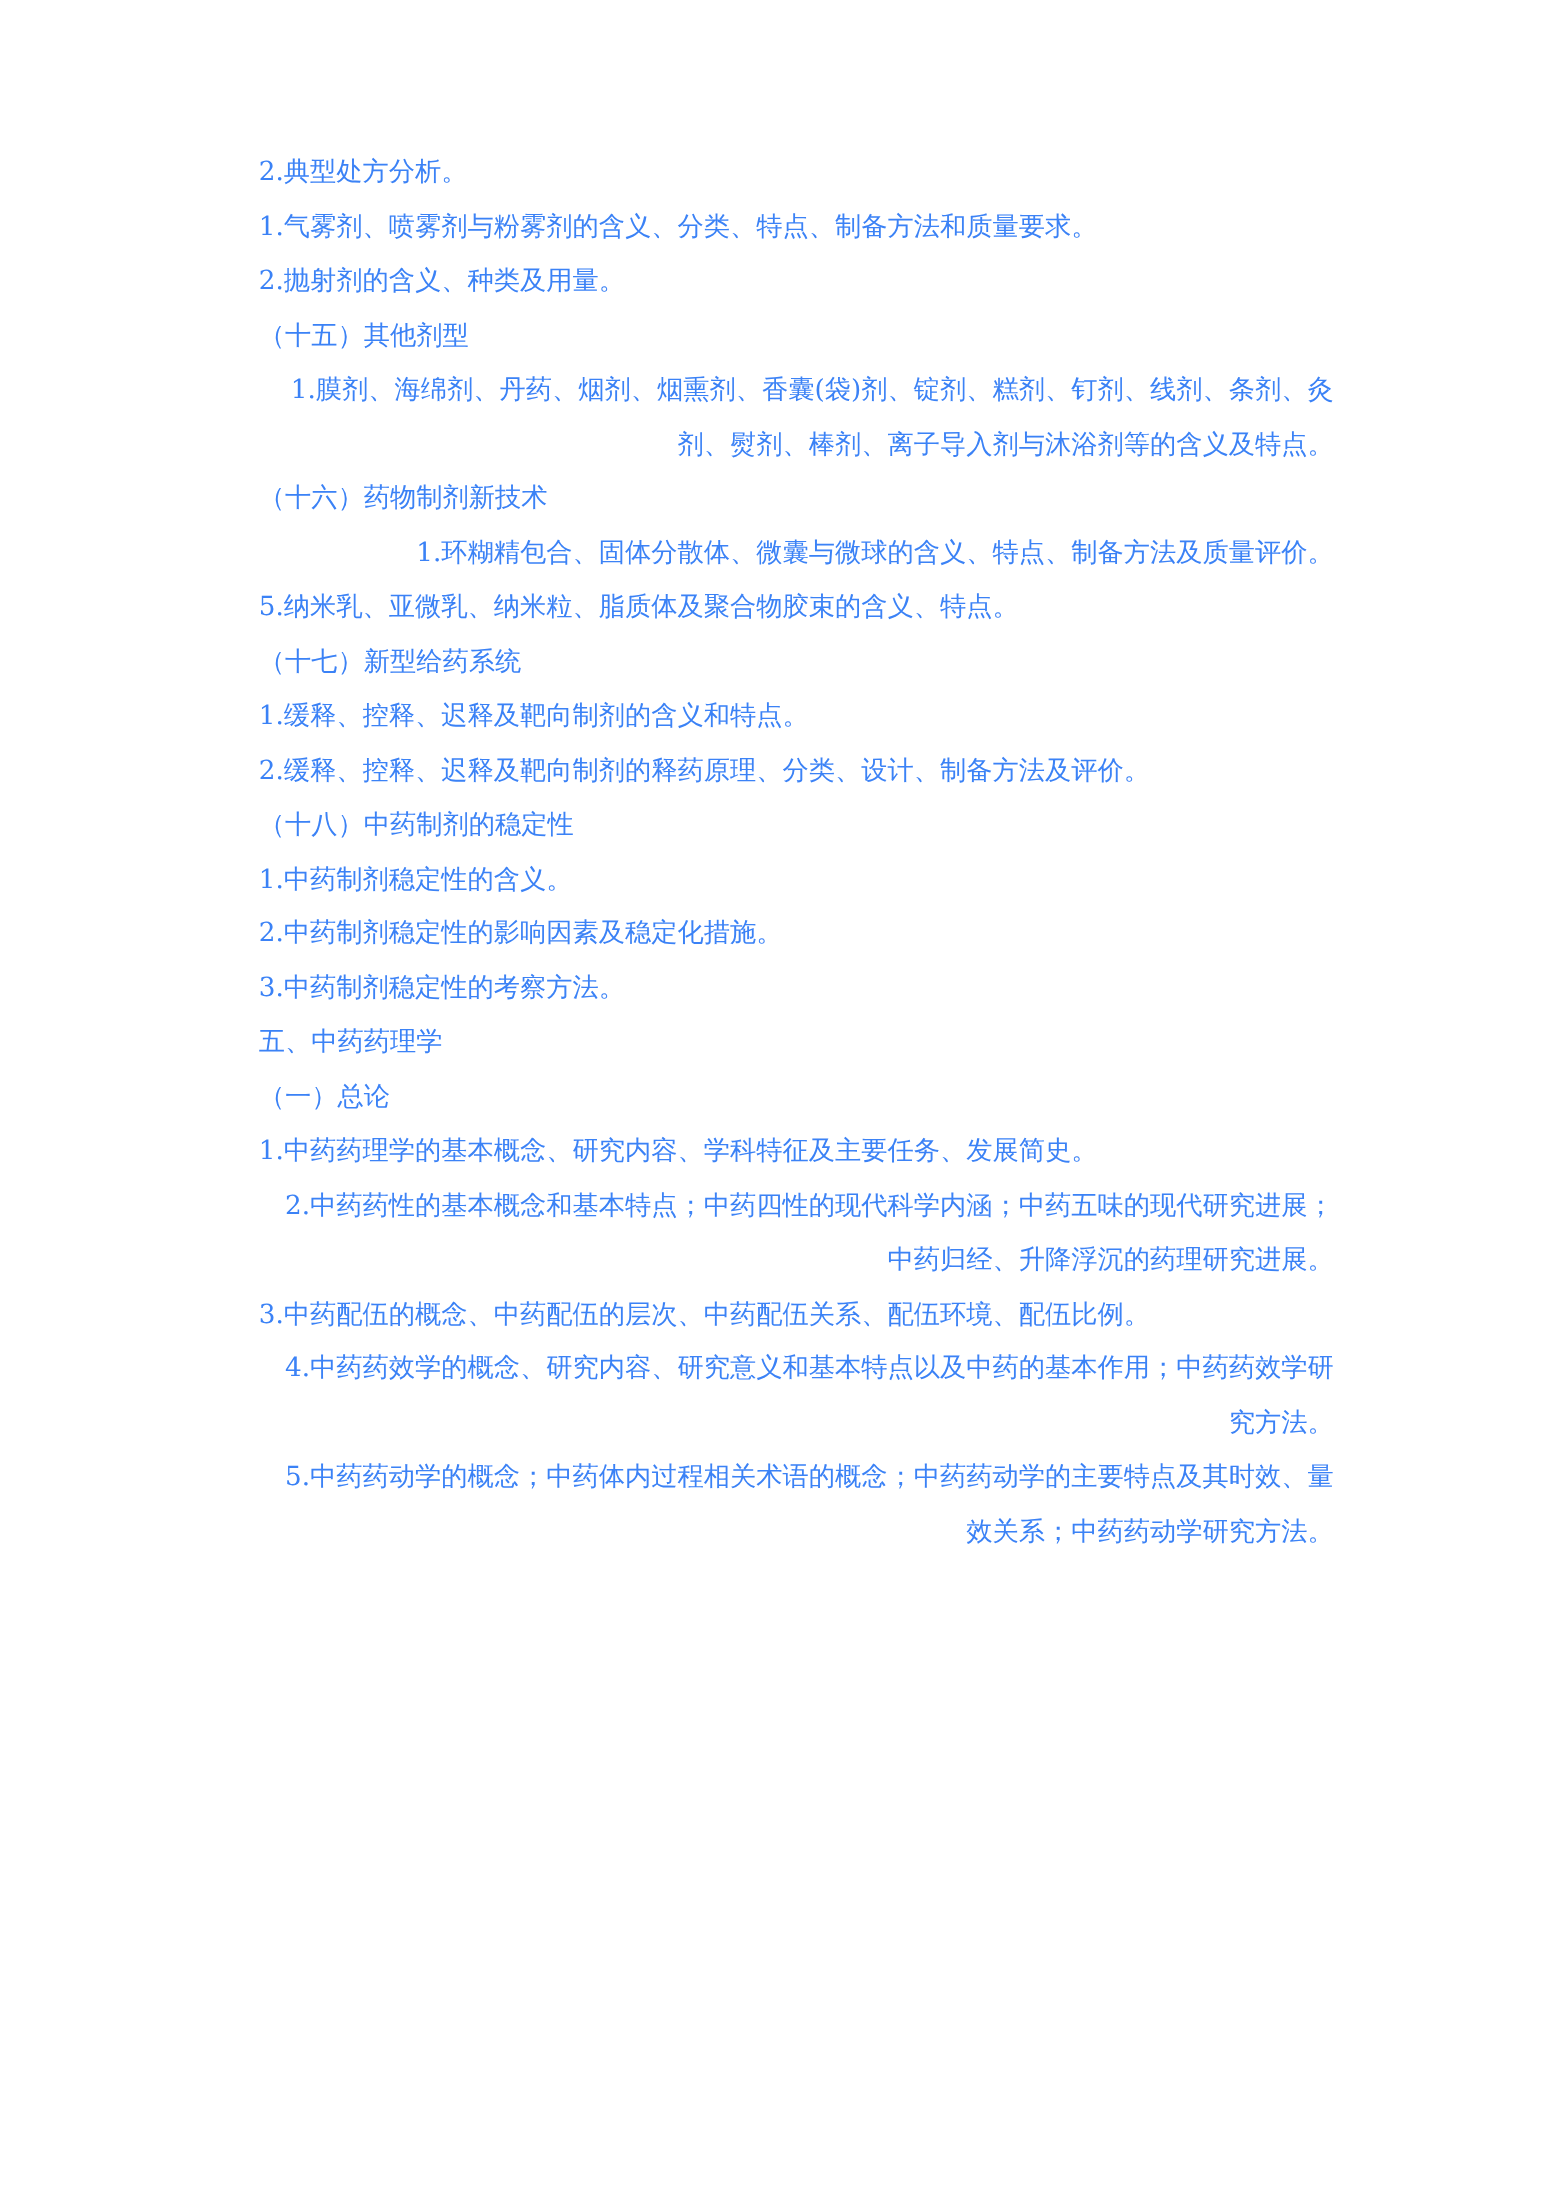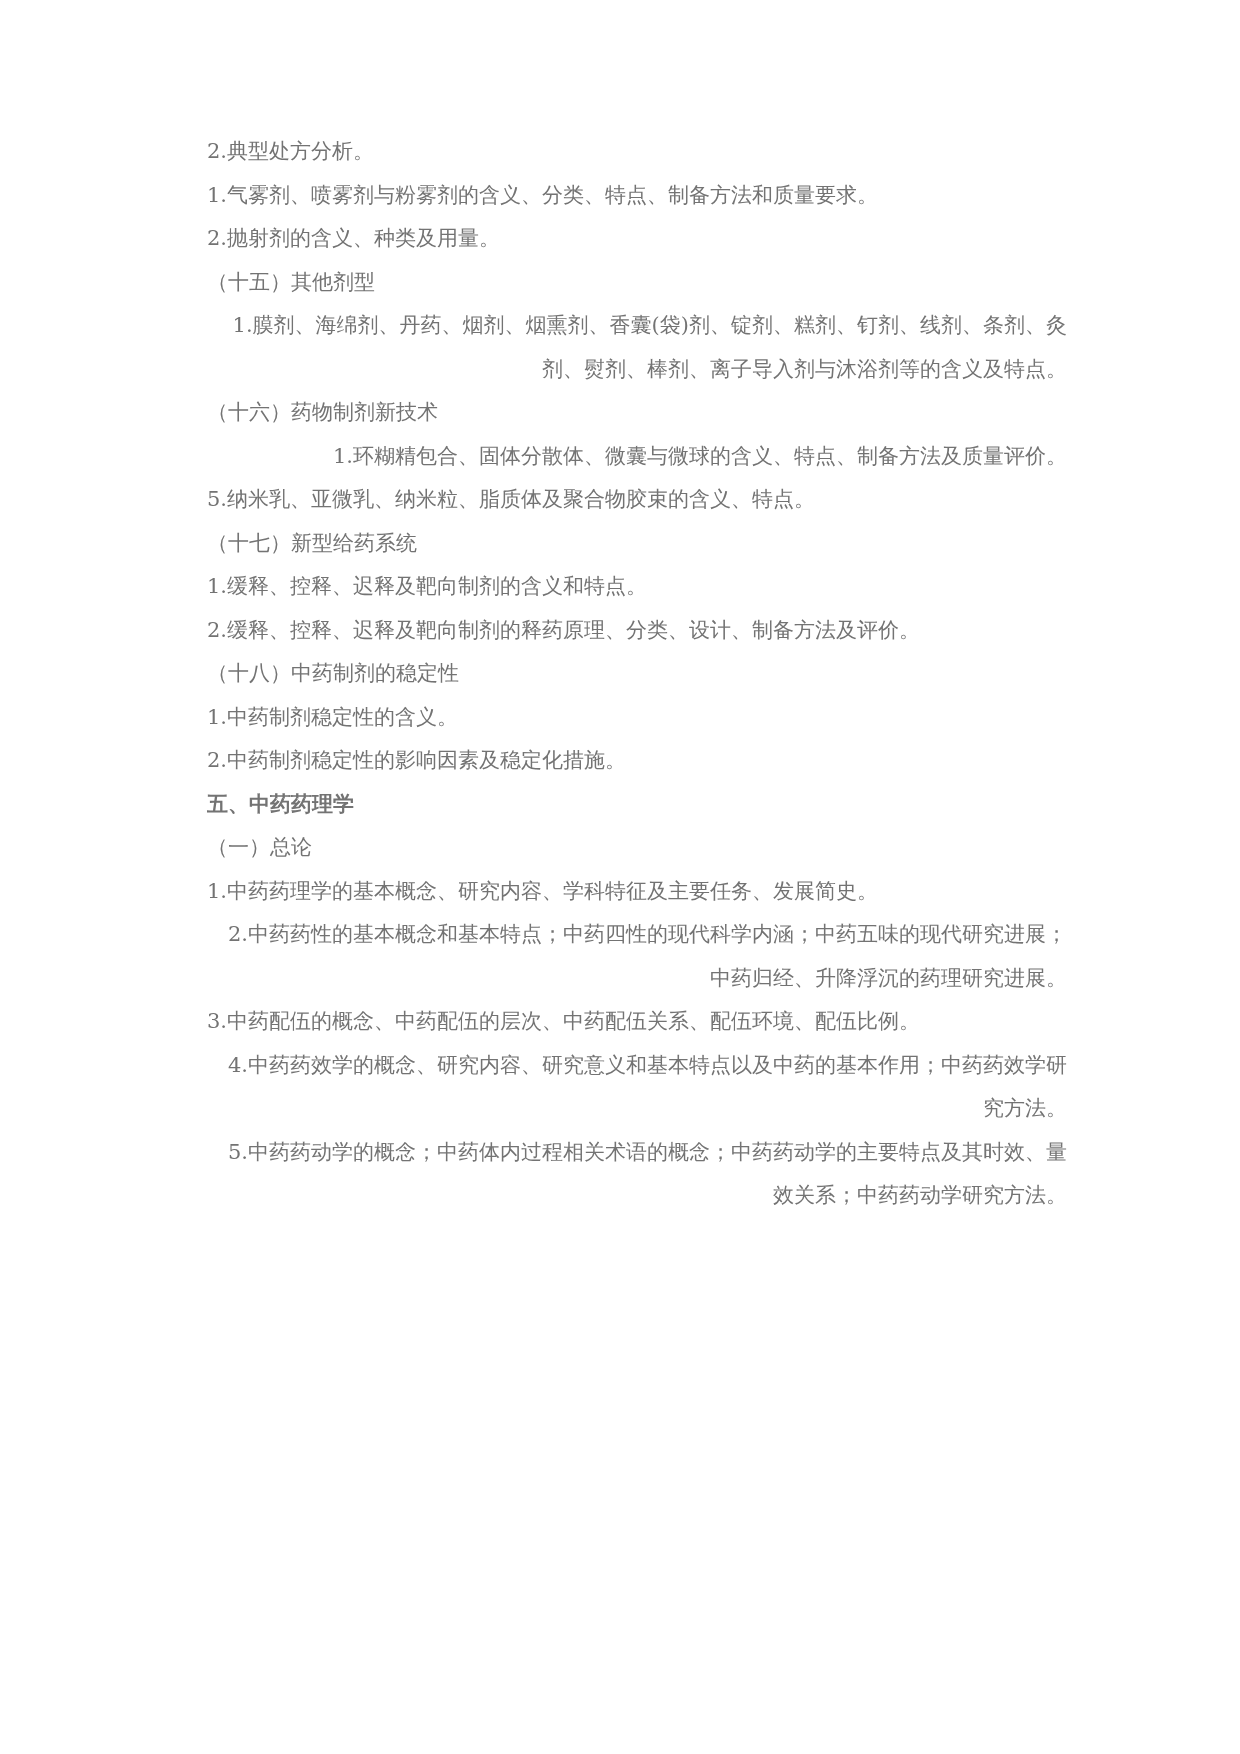--- a/index.html
+++ b/index.html
@@ -3,31 +3,31 @@
 <meta charset="utf-8">
 <style>
   html, body { margin: 0; padding: 0; background: #ffffff; }
   body { width: 1240px; height: 1754px; position: relative; overflow: hidden; }
   .page {
     position: absolute; left: 0; top: 0; width: 1240px; height: 1754px; background: #ffffff;
   }
   .content {
     position: absolute;
     left: 167px;
-    top: 130px;
+    top: 116px;
     width: 900px;
     font-family: "DejaVu Serif", "Liberation Serif", serif;
     font-size: 21px;
-    color: #737373;
+    color: #3b82f6;
     line-height: 43.5px;
   }
   .p { margin: 0; padding: 0; white-space: normal; }
   .indent { text-indent: 40px; }
   .heading-sub { text-indent: 40px; }
-  .heading-main { text-indent: 40px; font-weight: bold; font-family: "DejaVu Sans", "Liberation Sans", sans-serif; }
+  .heading-main { text-indent: 40px; font-weight: normal; font-family: "DejaVu Sans", "Liberation Sans", sans-serif; }
   .wrap { text-align: right; }
 </style>
 </head>
 <body>
 
 <div class="page">
   <div class="content">
     <p class="p indent">2.典型处方分析。</p>
     <p class="p indent">1.气雾剂、喷雾剂与粉雾剂的含义、分类、特点、制备方法和质量要求。</p>
     <p class="p indent">2.抛射剂的含义、种类及用量。</p>
@@ -35,20 +35,21 @@
     <p class="p indent wrap">1.膜剂、海绵剂、丹药、烟剂、烟熏剂、香囊(袋)剂、锭剂、糕剂、钉剂、线剂、条剂、灸剂、熨剂、棒剂、离子导入剂与沐浴剂等的含义及特点。</p>
     <p class="p heading-sub">（十六）药物制剂新技术</p>
     <p class="p indent wrap">1.环糊精包合、固体分散体、微囊与微球的含义、特点、制备方法及质量评价。</p>
     <p class="p indent">5.纳米乳、亚微乳、纳米粒、脂质体及聚合物胶束的含义、特点。</p>
     <p class="p heading-sub">（十七）新型给药系统</p>
     <p class="p indent">1.缓释、控释、迟释及靶向制剂的含义和特点。</p>
     <p class="p indent">2.缓释、控释、迟释及靶向制剂的释药原理、分类、设计、制备方法及评价。</p>
     <p class="p heading-sub">（十八）中药制剂的稳定性</p>
     <p class="p indent">1.中药制剂稳定性的含义。</p>
     <p class="p indent">2.中药制剂稳定性的影响因素及稳定化措施。</p>
+    <p class="p indent">3.中药制剂稳定性的考察方法。</p>
     <p class="p heading-main">五、中药药理学</p>
     <p class="p heading-sub">（一）总论</p>
     <p class="p indent">1.中药药理学的基本概念、研究内容、学科特征及主要任务、发展简史。</p>
     <p class="p indent wrap">2.中药药性的基本概念和基本特点；中药四性的现代科学内涵；中药五味的现代研究进展；中药归经、升降浮沉的药理研究进展。</p>
     <p class="p indent">3.中药配伍的概念、中药配伍的层次、中药配伍关系、配伍环境、配伍比例。</p>
     <p class="p indent wrap">4.中药药效学的概念、研究内容、研究意义和基本特点以及中药的基本作用；中药药效学研究方法。</p>
     <p class="p indent wrap">5.中药药动学的概念；中药体内过程相关术语的概念；中药药动学的主要特点及其时效、量效关系；中药药动学研究方法。</p>
   </div>
 </div>
 

